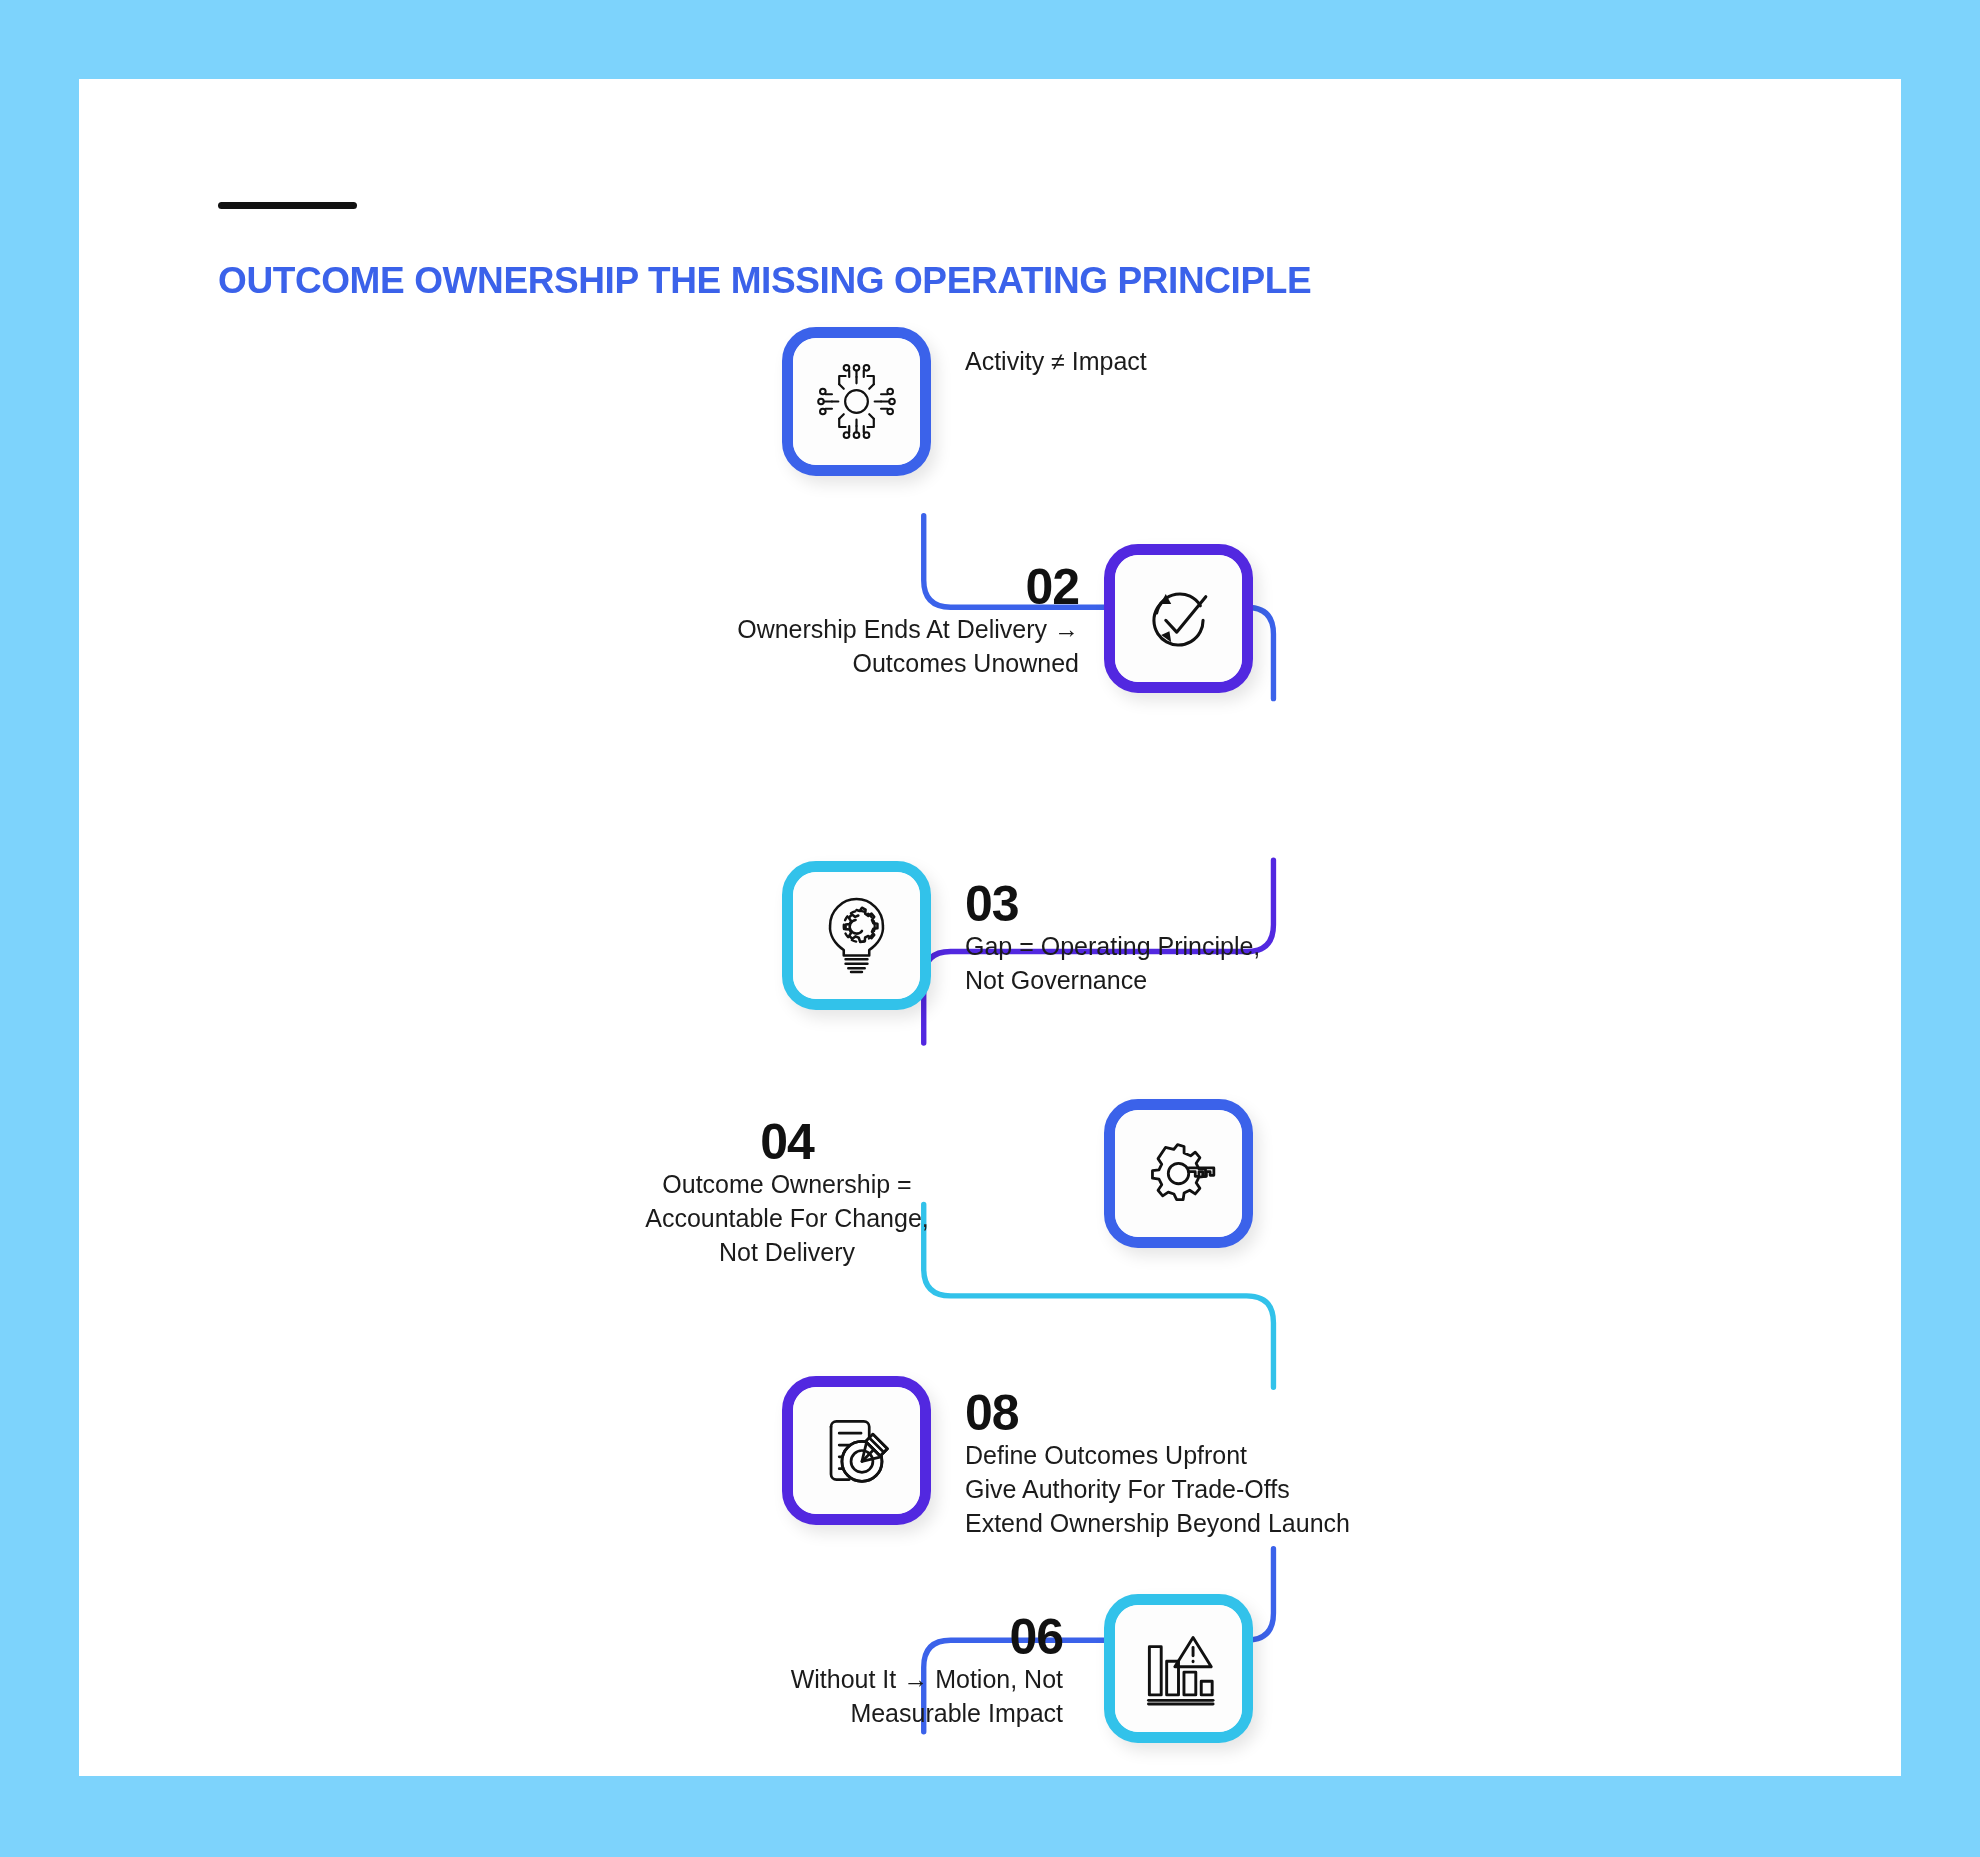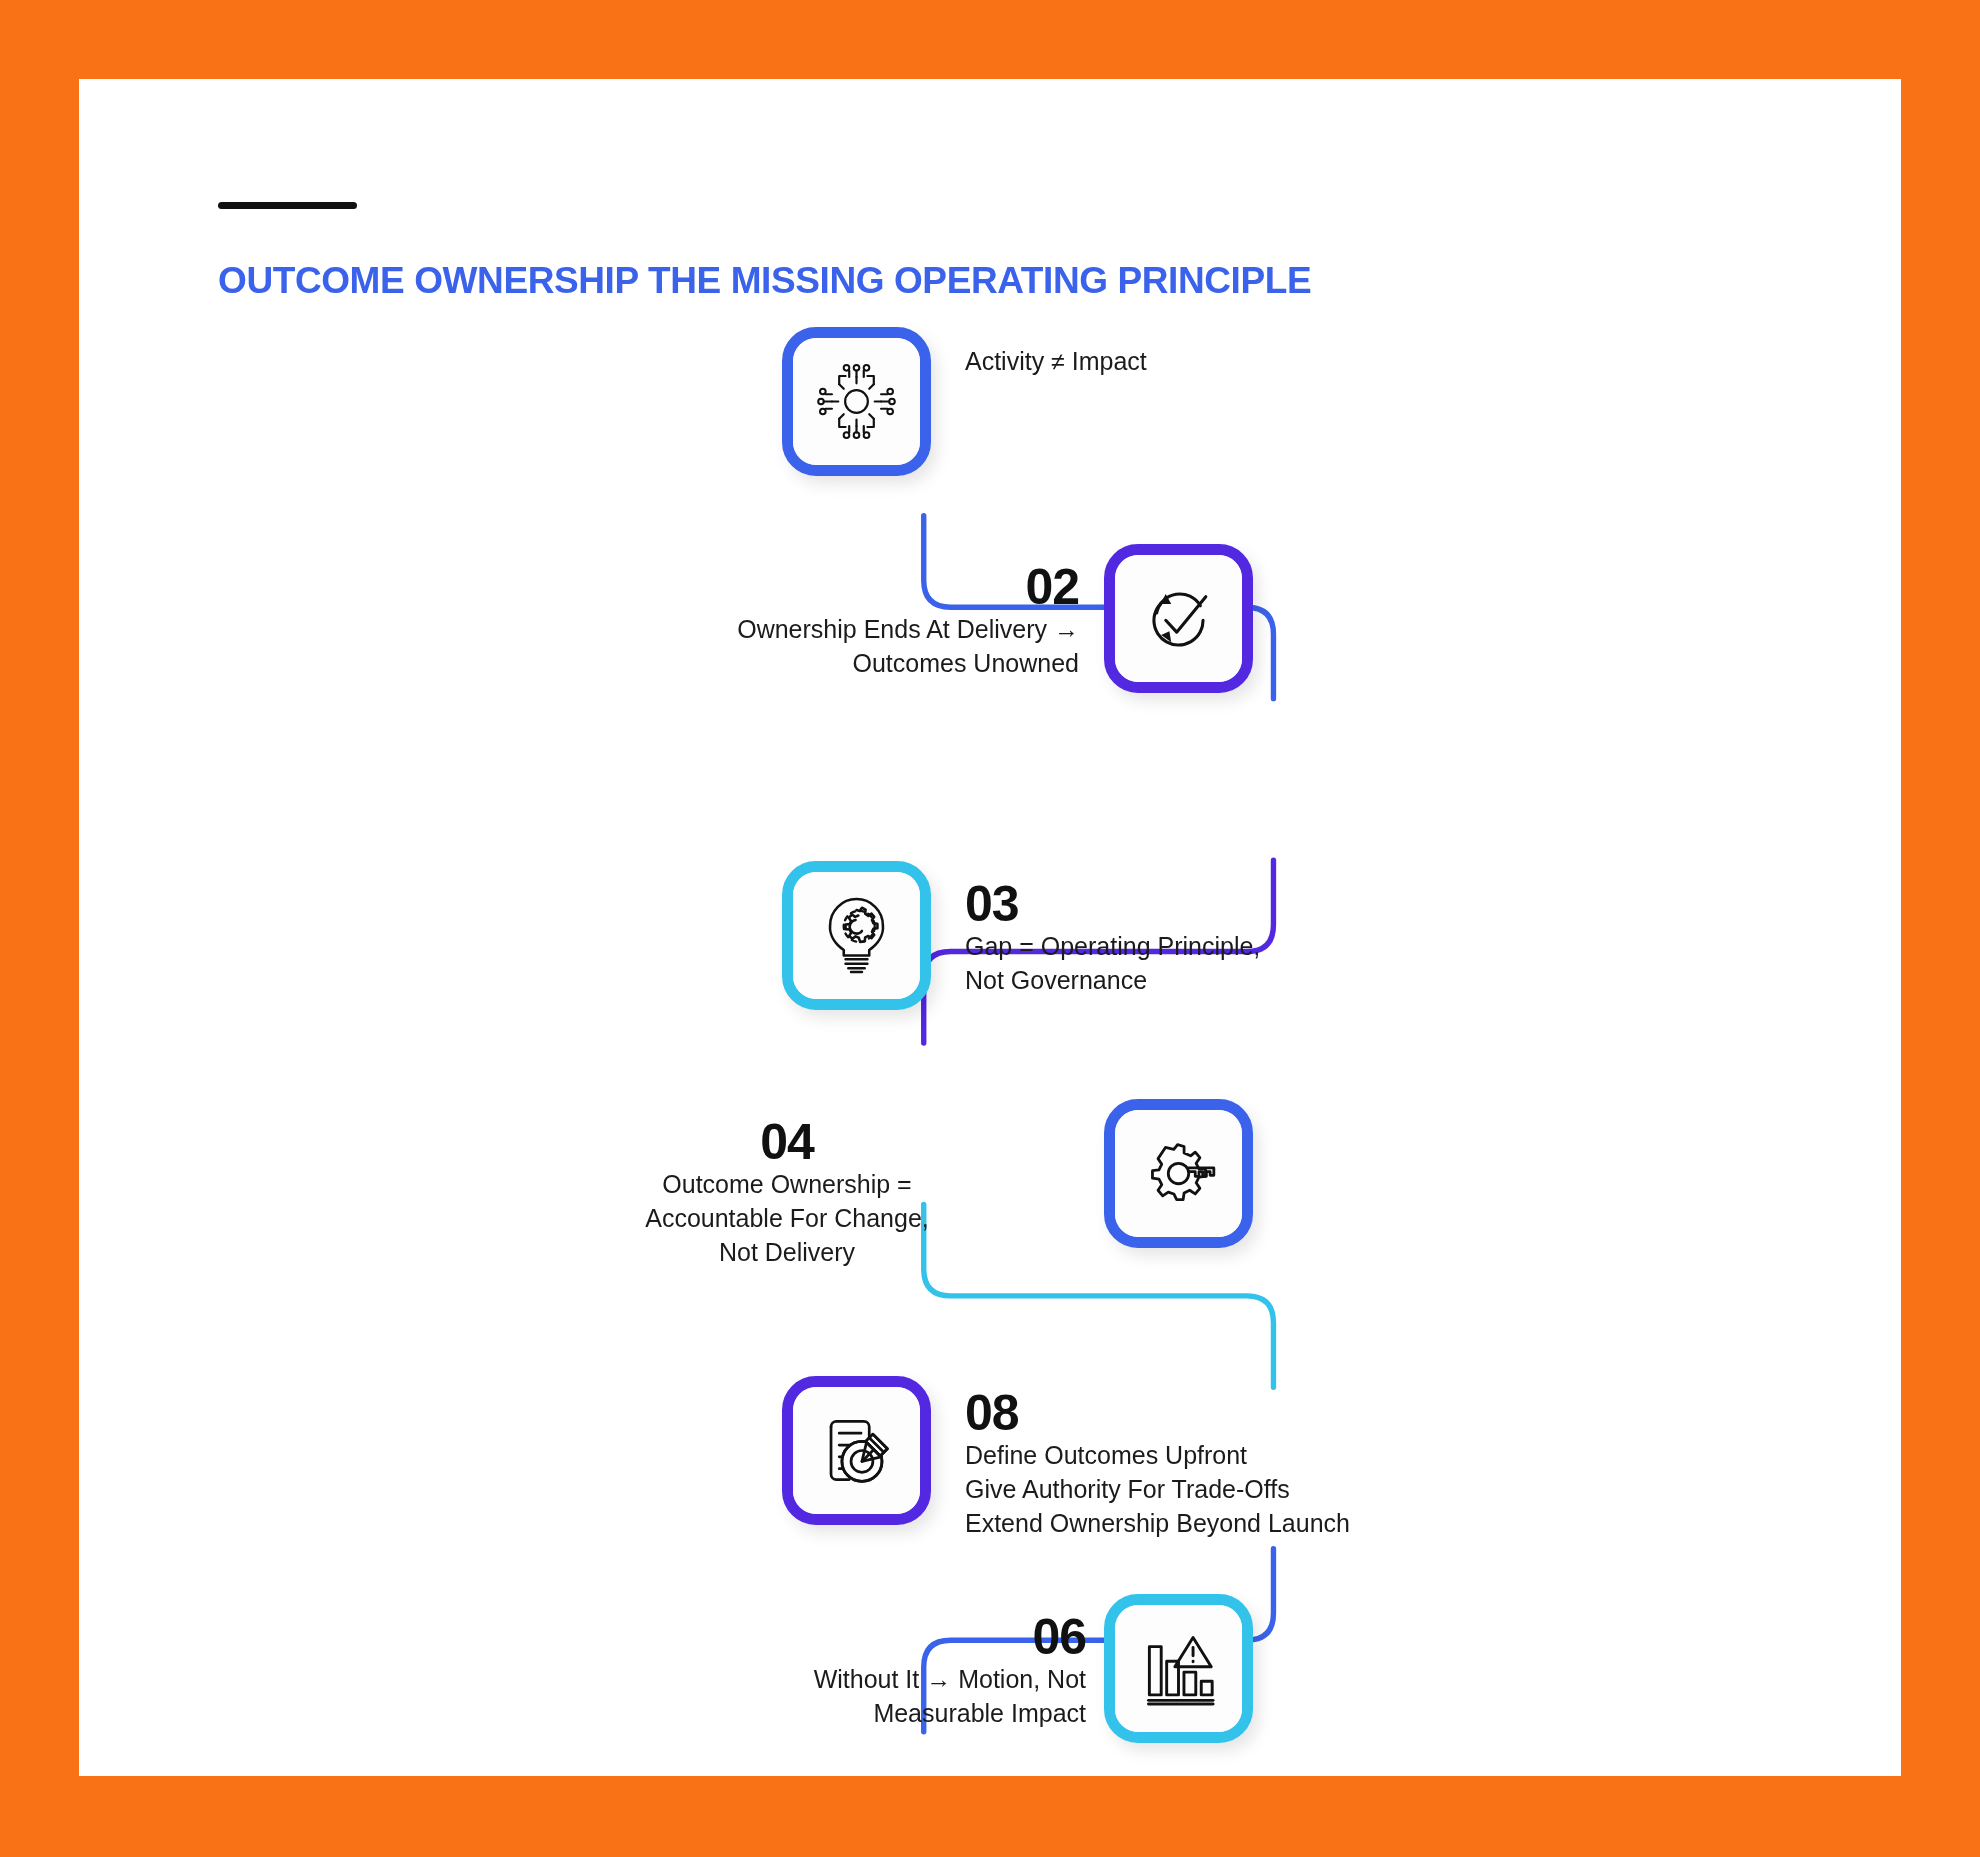--- a/index.html
+++ b/index.html
@@ -10,21 +10,21 @@
   body {
     width: 1980px;
     height: 1857px;
     font-family: "Liberation Sans", sans-serif;
     overflow: hidden;
   }
   #canvas {
     position: relative;
     width: 1980px;
     height: 1857px;
-    background: #f97316;
+    background: #7dd3fc;
   }
   #card {
     position: absolute;
     left: 79px;
     top: 79px;
     width: 1822px;
     height: 1697px;
     background: #ffffff;
   }
 
@@ -279,21 +279,21 @@
               <rect x="75" y="64" width="12" height="15"></rect>
               <path d="M17 85 L88 85"></path>
               <path d="M17 89 L88 89"></path>
               <path d="M66 16 L86 48 L46 48 Z"></path>
               <path d="M66 27 L66 36"></path>
               <path d="M66 42 L66 42.5"></path>
             </g>
           </svg>
         </div>
       </div>
-      <div class="textblock align-right" style="left:423px; top:1533px; width:584px;text-align:right;">
+      <div class="textblock align-right" style="left:400px; top:1533px; width:584px;text-align:right;">
         <div class="num">06</div>
         <div class="desc">Without It → Motion, Not
 Measurable Impact</div>
       </div>
     </div>
 
   </div>
 </div>
 
 

